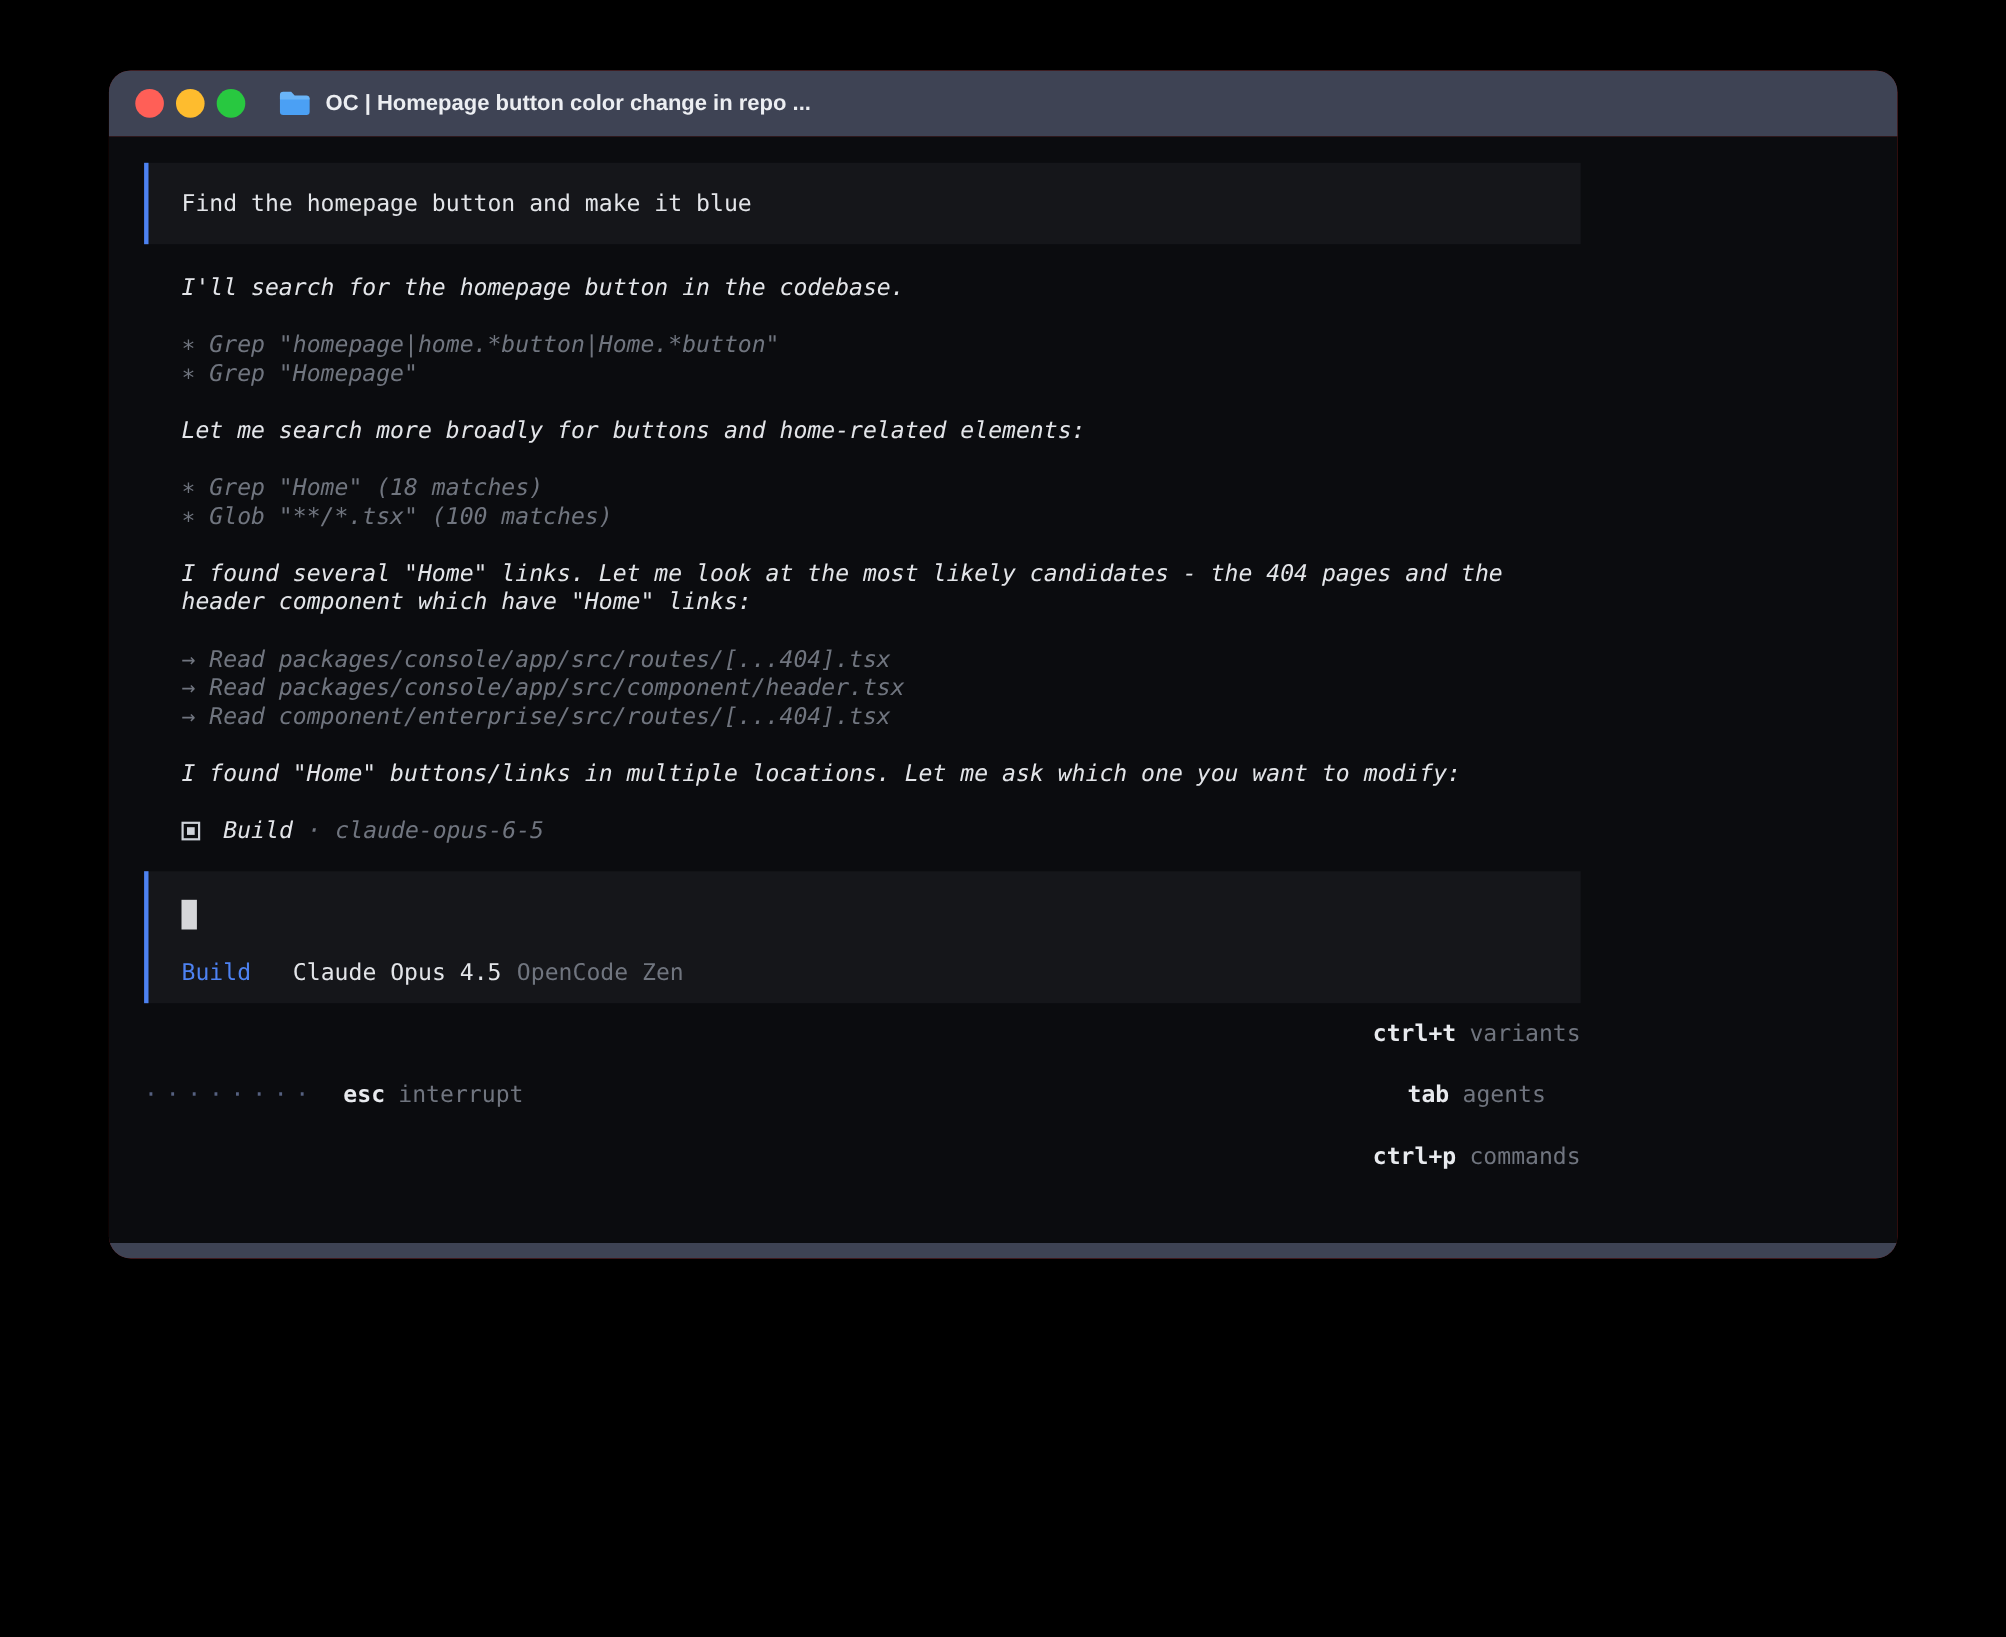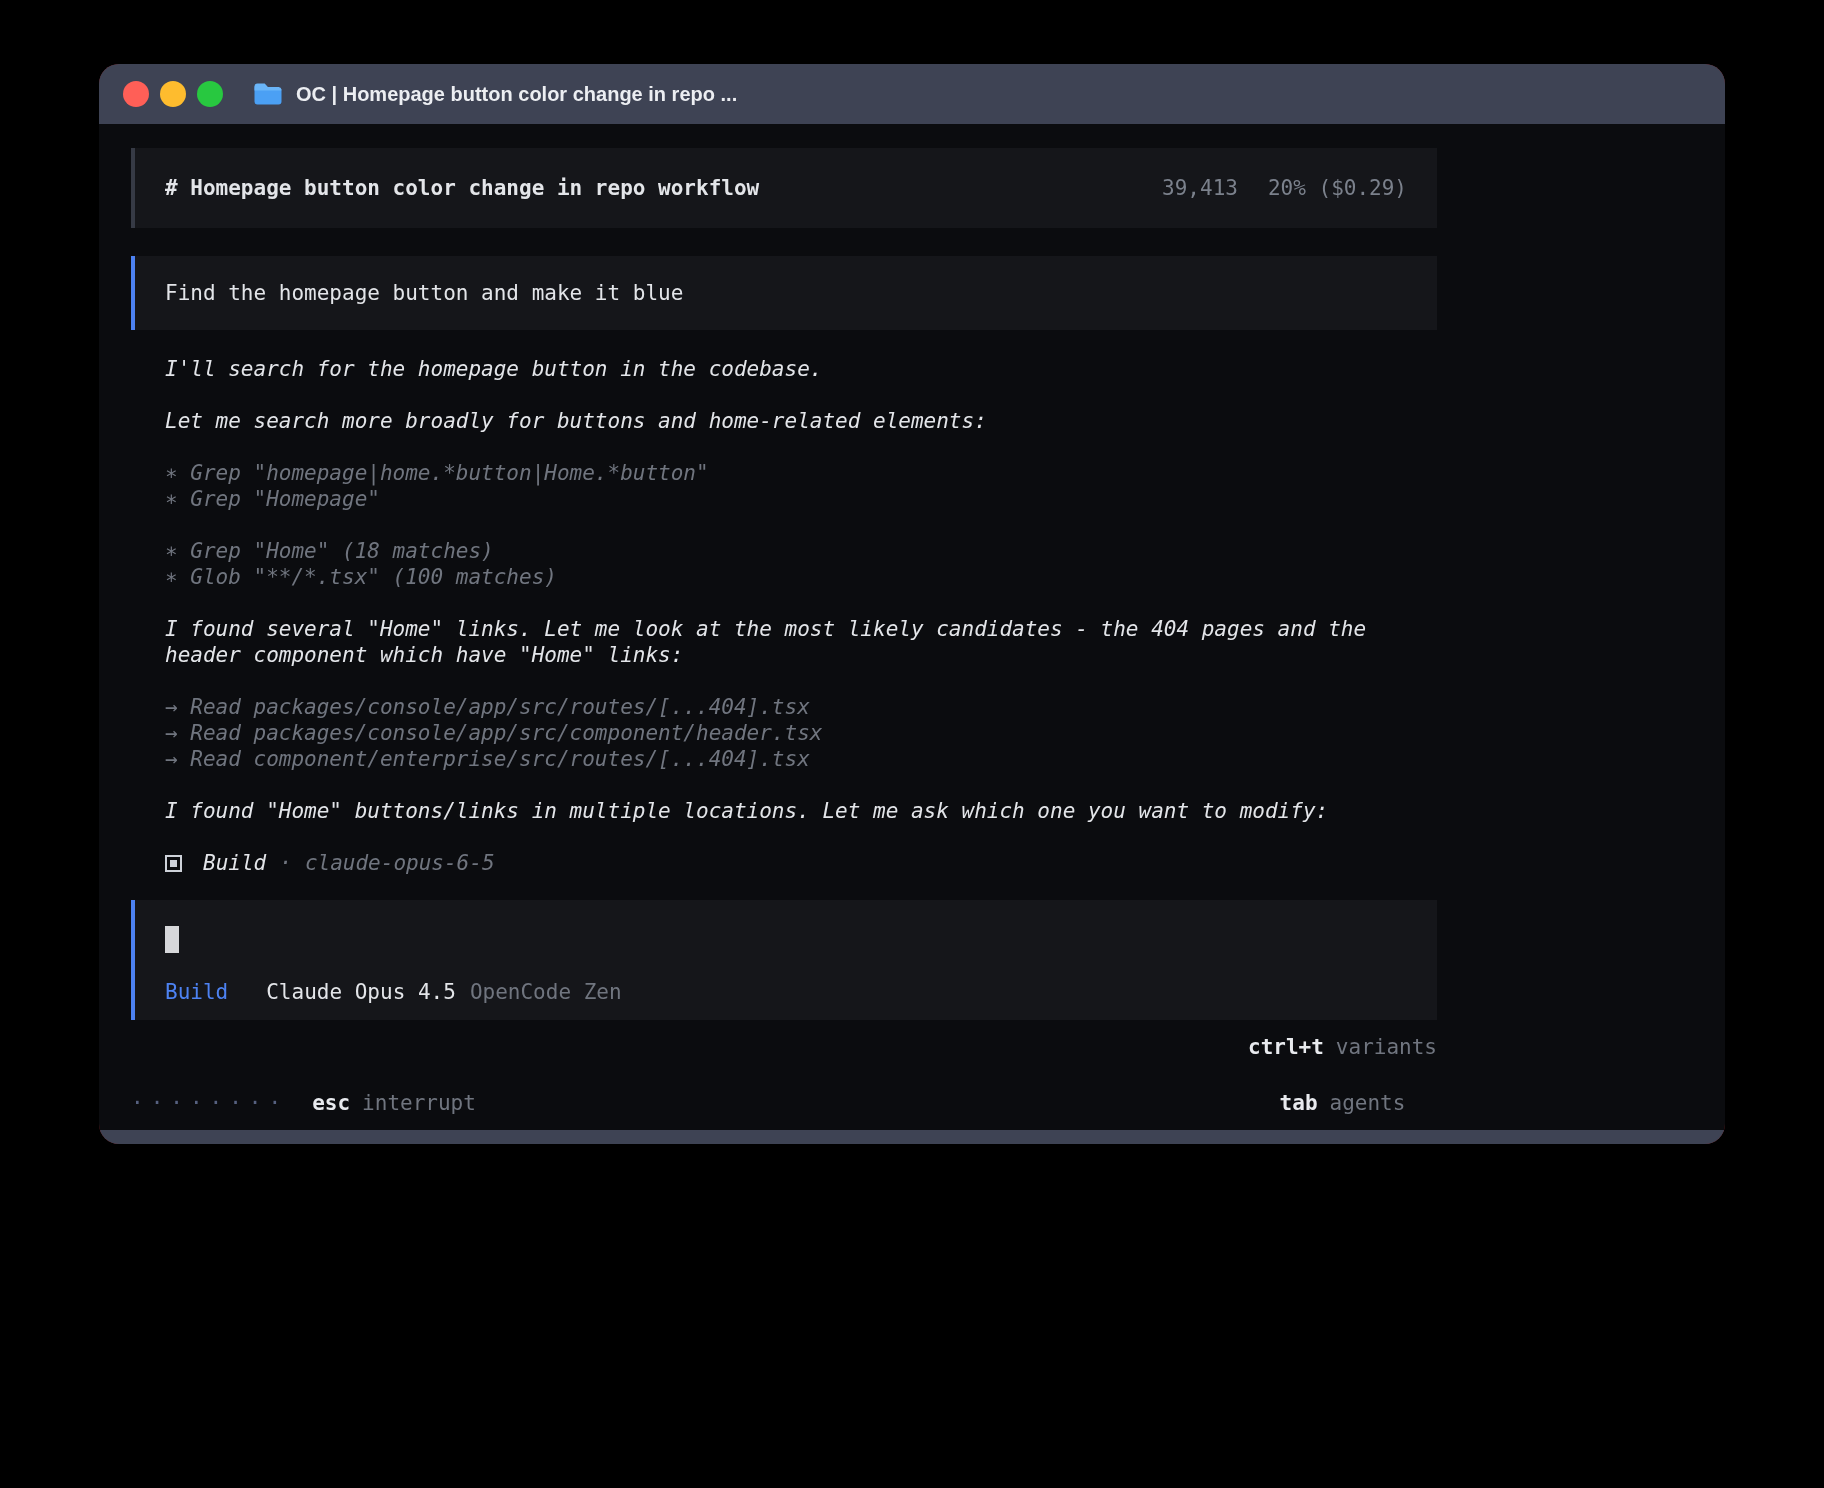--- a/index.html
+++ b/index.html
@@ -97,45 +97,38 @@
           <path d="M1.5 5.5 a3 3 0 0 1 3-3 h7.2 l3.2 3.4 h10.6 a3 3 0 0 1 3 3 v10.6 a3 3 0 0 1 -3 3 h-21 a3 3 0 0 1 -3-3 z" fill="#4ba0f4"></path>
           <path d="M1.5 8.5 h27 v-1 a3 3 0 0 0 -3-2.6 h-10.6 l-3.2-3.4 h-7.2 a3 3 0 0 0 -3 3 z" fill="#6ab5f8"></path>
         </svg>
       </span>
       <span class="window-title">OC | Homepage button color change in repo ...</span>
     </div>
   </div>
 
   <div class="content">
 
-    <div class="block header-block">
-      <span class="header-title"># Homepage button color change in repo workflow</span>
-      <span class="header-right">
-        <span>39,413</span>
-        <span>20% ($0.29)</span>
-      </span>
-    </div>
 
     <div class="block user-block">
       <span class="line white">Find the homepage button and make it blue</span>
     </div>
 
     <div class="transcript">
 
       <div class="group">
         <div class="line white">I'll search for the homepage button in the codebase.</div>
       </div>
 
       <div class="group">
-        <div class="line white">Let me search more broadly for buttons and home-related elements:</div>
+        <div class="line gray">∗ Grep "homepage|home.*button|Home.*button"</div>
+        <div class="line gray">∗ Grep "Homepage"</div>
       </div>
 
       <div class="group">
-        <div class="line gray">∗ Grep "homepage|home.*button|Home.*button"</div>
-        <div class="line gray">∗ Grep "Homepage"</div>
+        <div class="line white">Let me search more broadly for buttons and home-related elements:</div>
       </div>
 
       <div class="group">
         <div class="line gray">∗ Grep "Home" (18 matches)</div>
         <div class="line gray">∗ Glob "**/*.tsx" (100 matches)</div>
       </div>
 
       <div class="group">
         <div class="line white">I found several "Home" links. Let me look at the most likely candidates - the 404 pages and the header component which have "Home" links:</div>
       </div>

